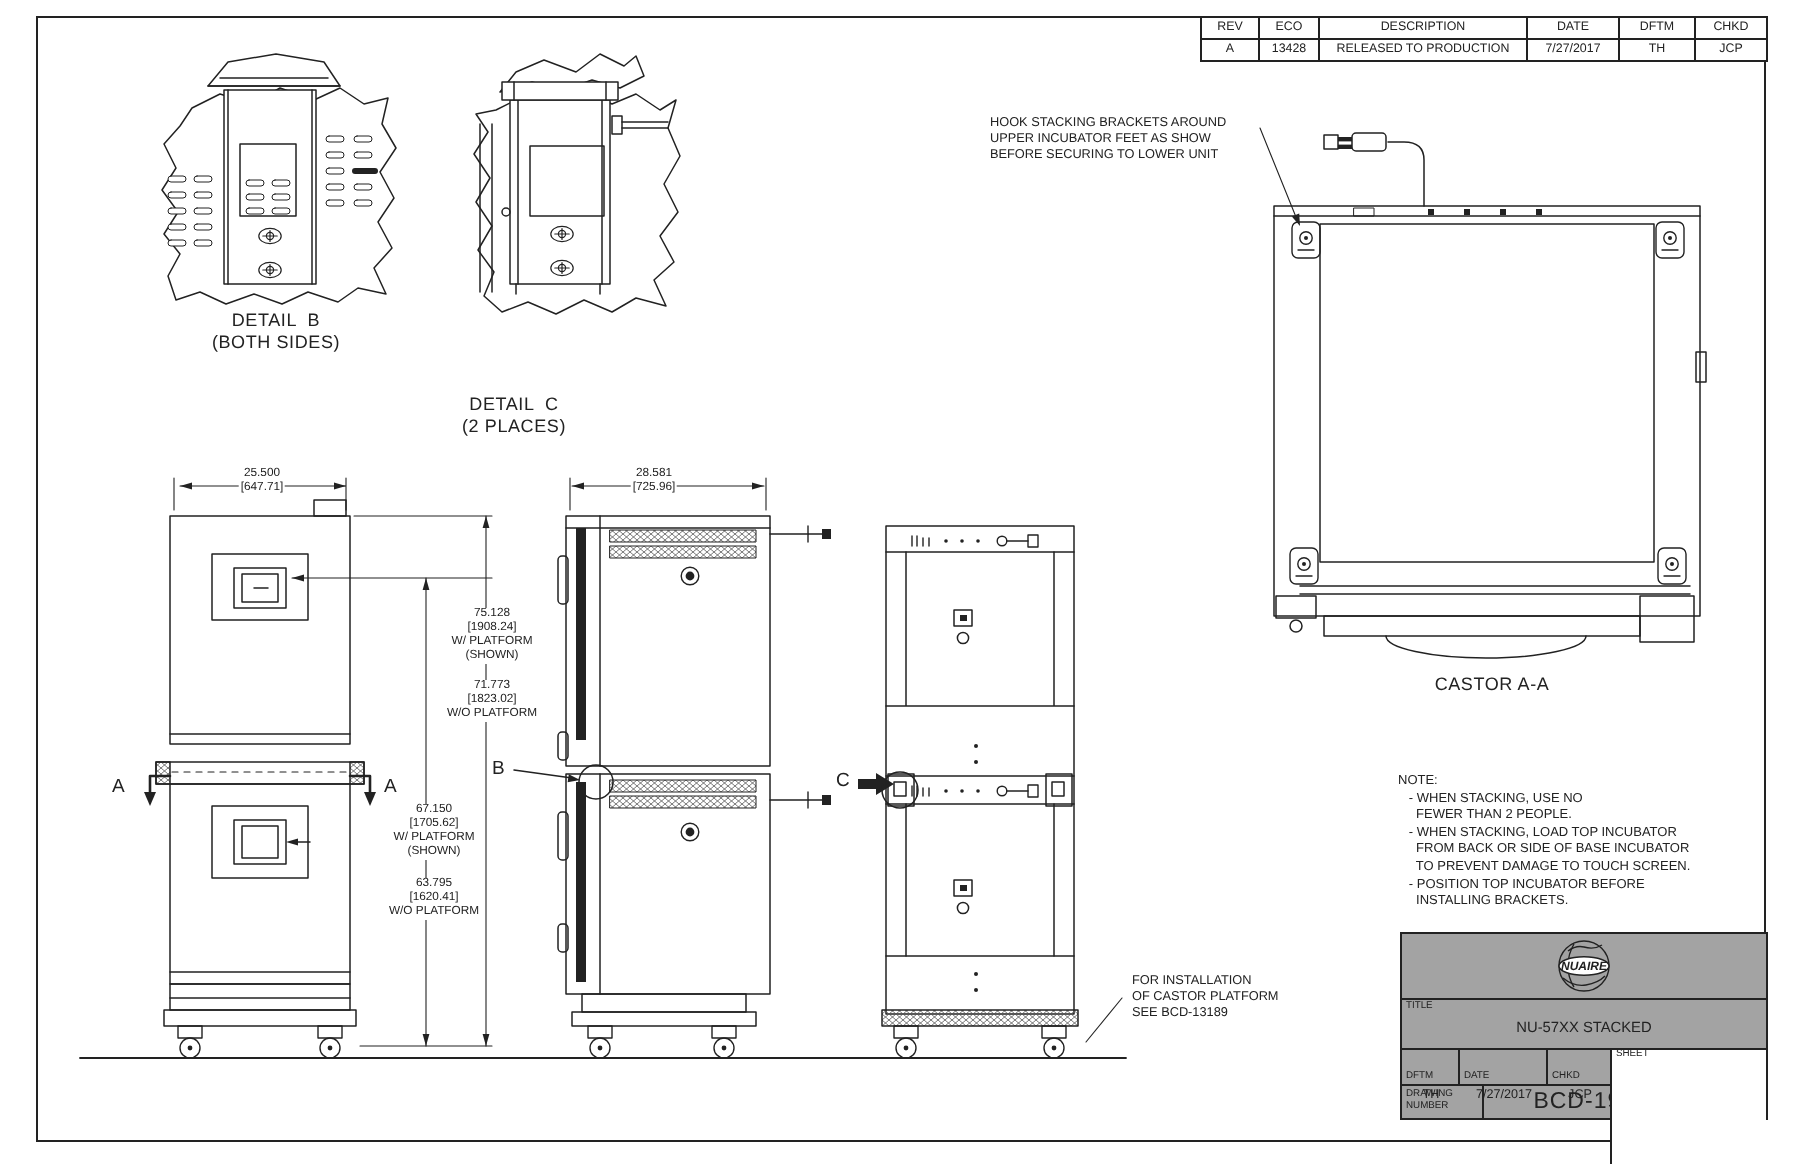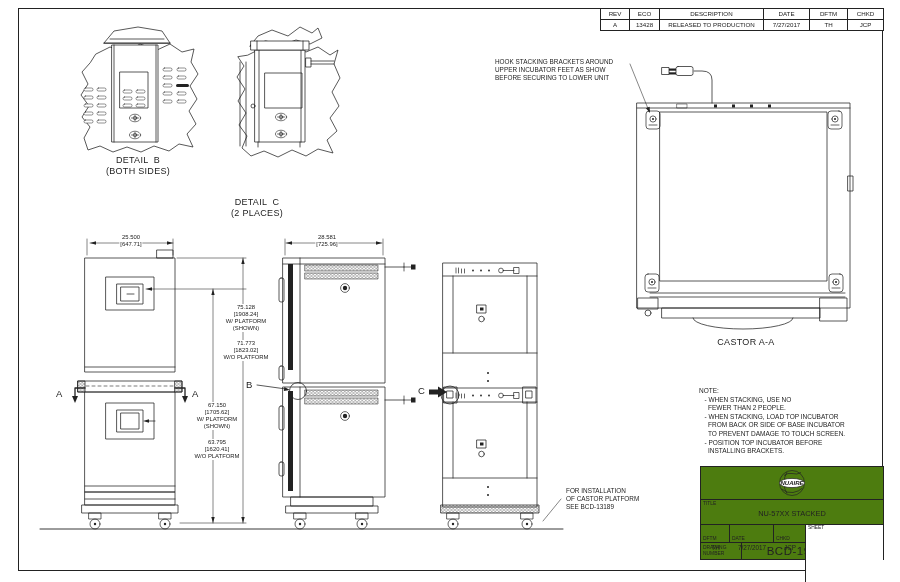--- a/index.html
+++ b/index.html
@@ -15,21 +15,21 @@
   .viewlbl{font-size:9px;line-height:11px;letter-spacing:.3px;}
   .marker{font-size:9.5px;}
   
   .revtable{position:absolute;left:600px;top:8px;width:284px;border:1px solid #222;box-sizing:border-box;font-size:6.2px;background:#fff;}
   .rrow{display:flex;height:10px;line-height:10px;}
   .rrow + .rrow{border-top:1px solid #222;}
   .rc{text-align:center;border-left:1px solid #222;box-sizing:border-box;overflow:hidden;}
   .rc:first-child{border-left:none;}
   .c0{width:28px;} .c1{width:30px;} .c2{width:104px;} .c3{width:46px;} .c4{width:38px;} .c5{flex:1;}
   
-  .tblock{position:absolute;left:700px;top:466px;width:184px;border:1px solid #222;box-sizing:border-box;background:#4d7c0f;}
+  .tblock{position:absolute;left:700px;top:466px;width:184px;border:1px solid #222;box-sizing:border-box;background:#a3a3a3;}
   .tb-logo{height:32px;display:flex;align-items:center;justify-content:center;}
   .tb-title{position:relative;height:24px;border-top:1px solid #222;}
   .tb-small{font-size:4.9px;line-height:5.5px;color:#222;}
   .tb-title .tb-small{position:absolute;left:2px;top:1px;}
   .tb-title-text{text-align:center;font-size:7.4px;padding-top:9px;}
   .tb-info{display:flex;height:17px;border-top:1px solid #222;}
   .tb-info .cell{border-left:1px solid #222;box-sizing:border-box;padding:1px 1px 0 2px;}
   .tb-info .cell:first-child{border-left:none;}
   .tb-info .v{font-size:6.3px;text-align:center;line-height:8px;}
   .w28{width:28px;} .w44{width:44px;} .w32{width:32px;}

